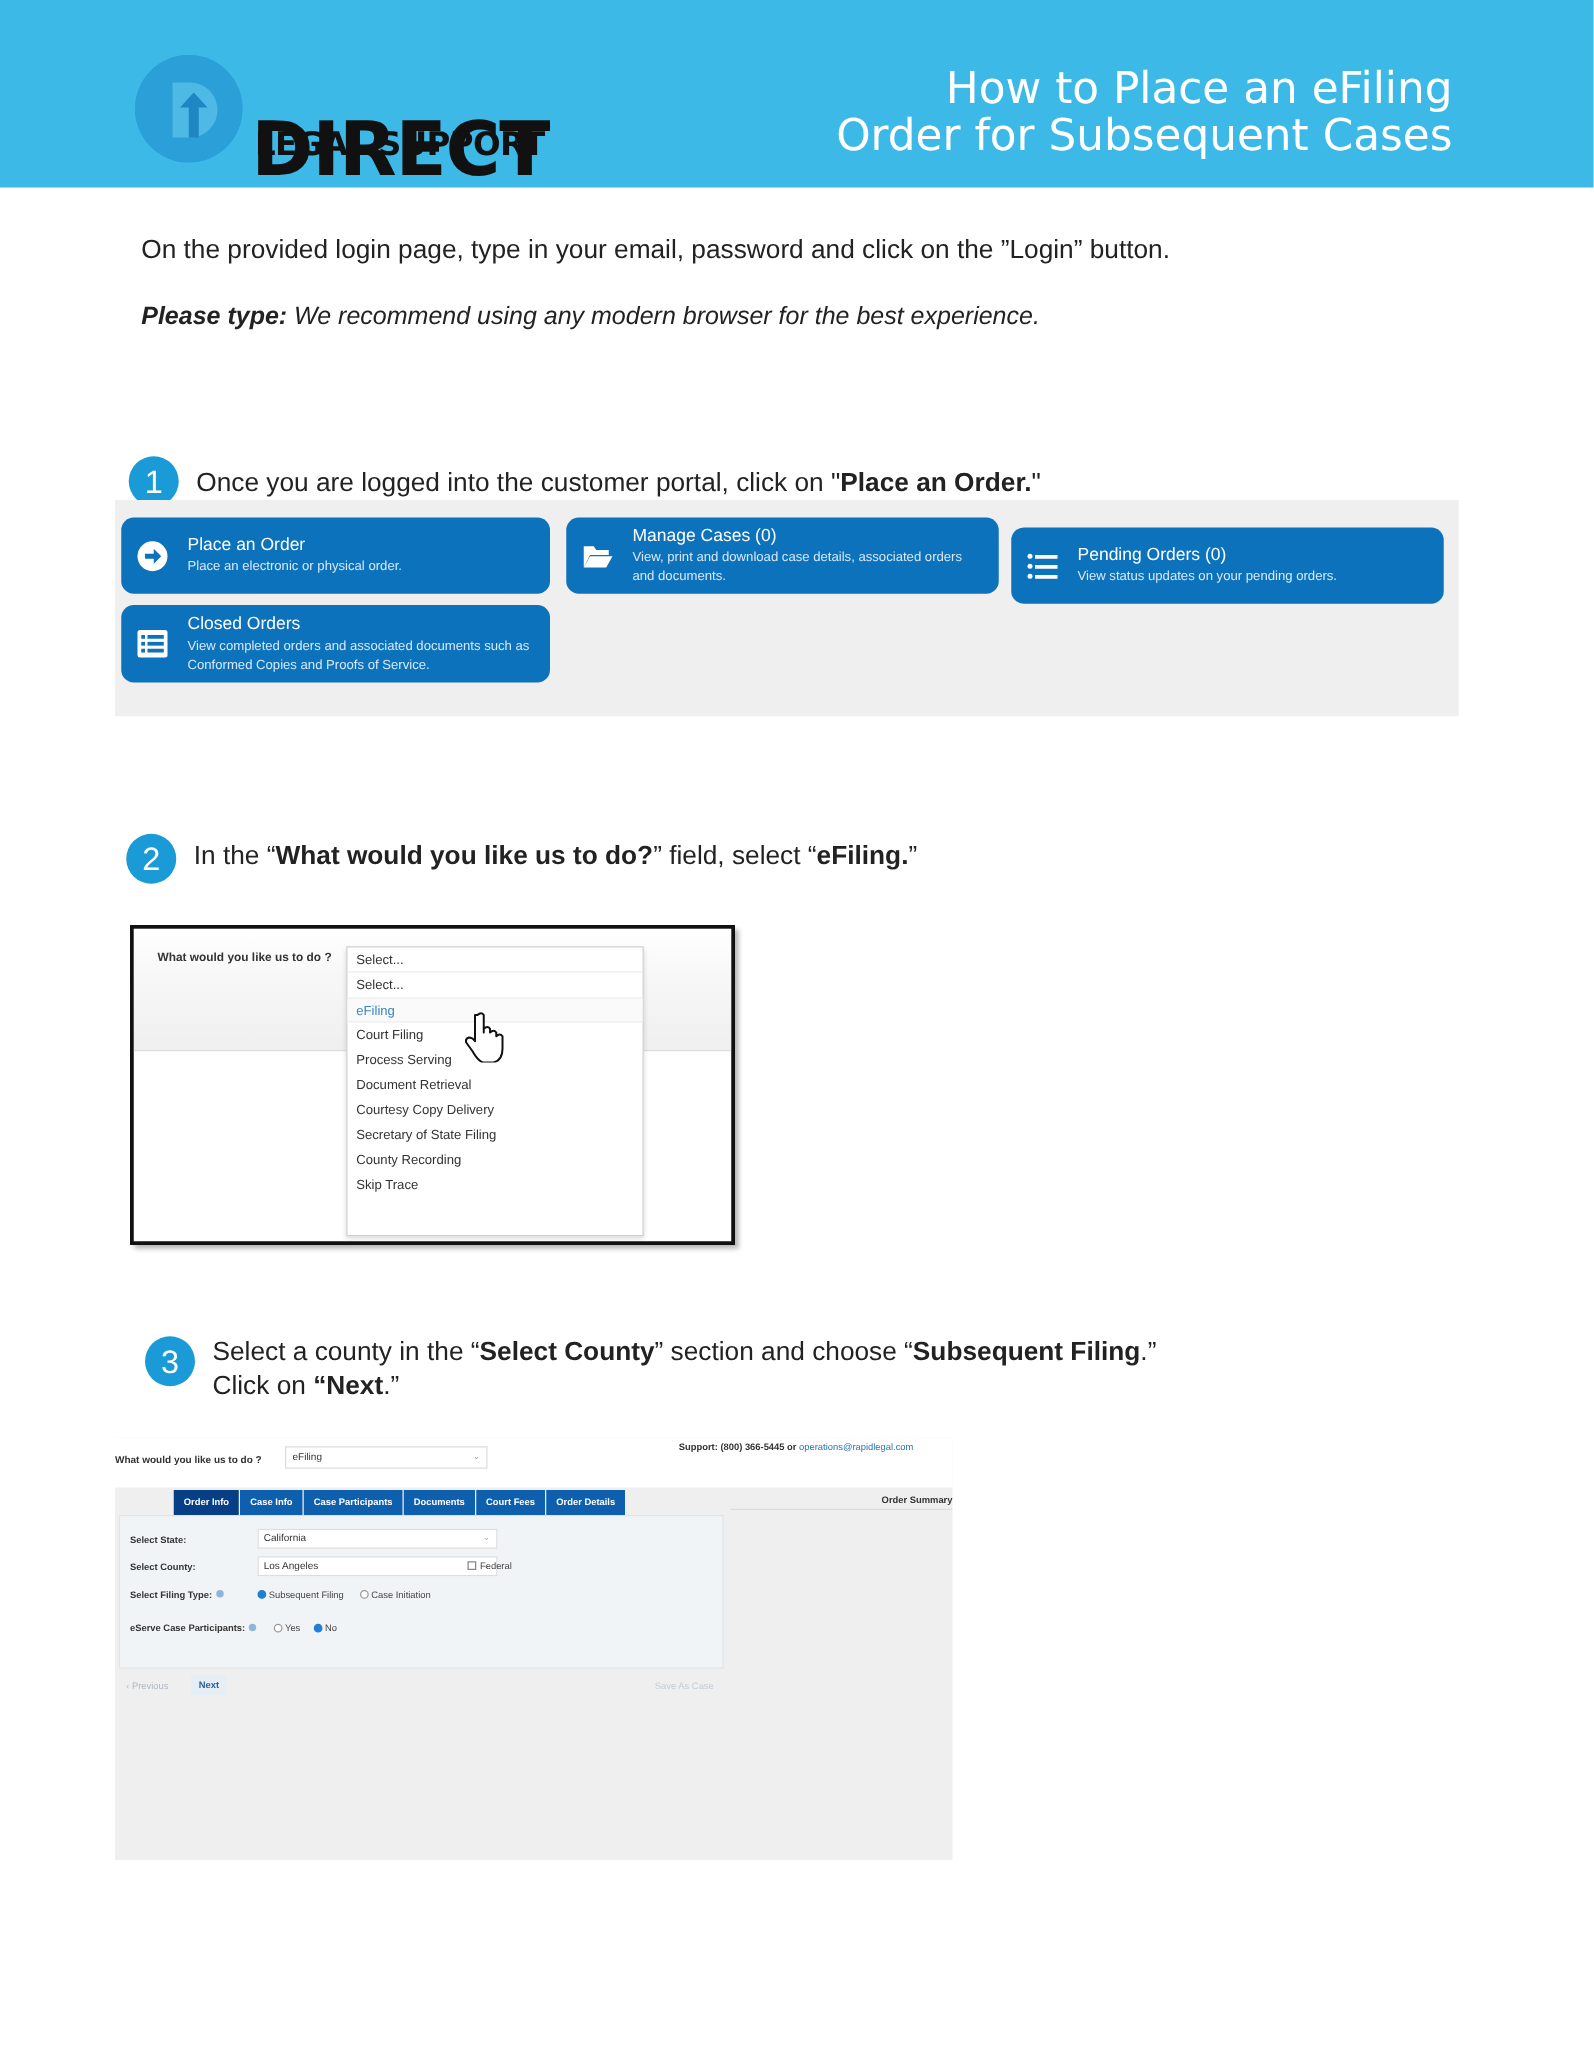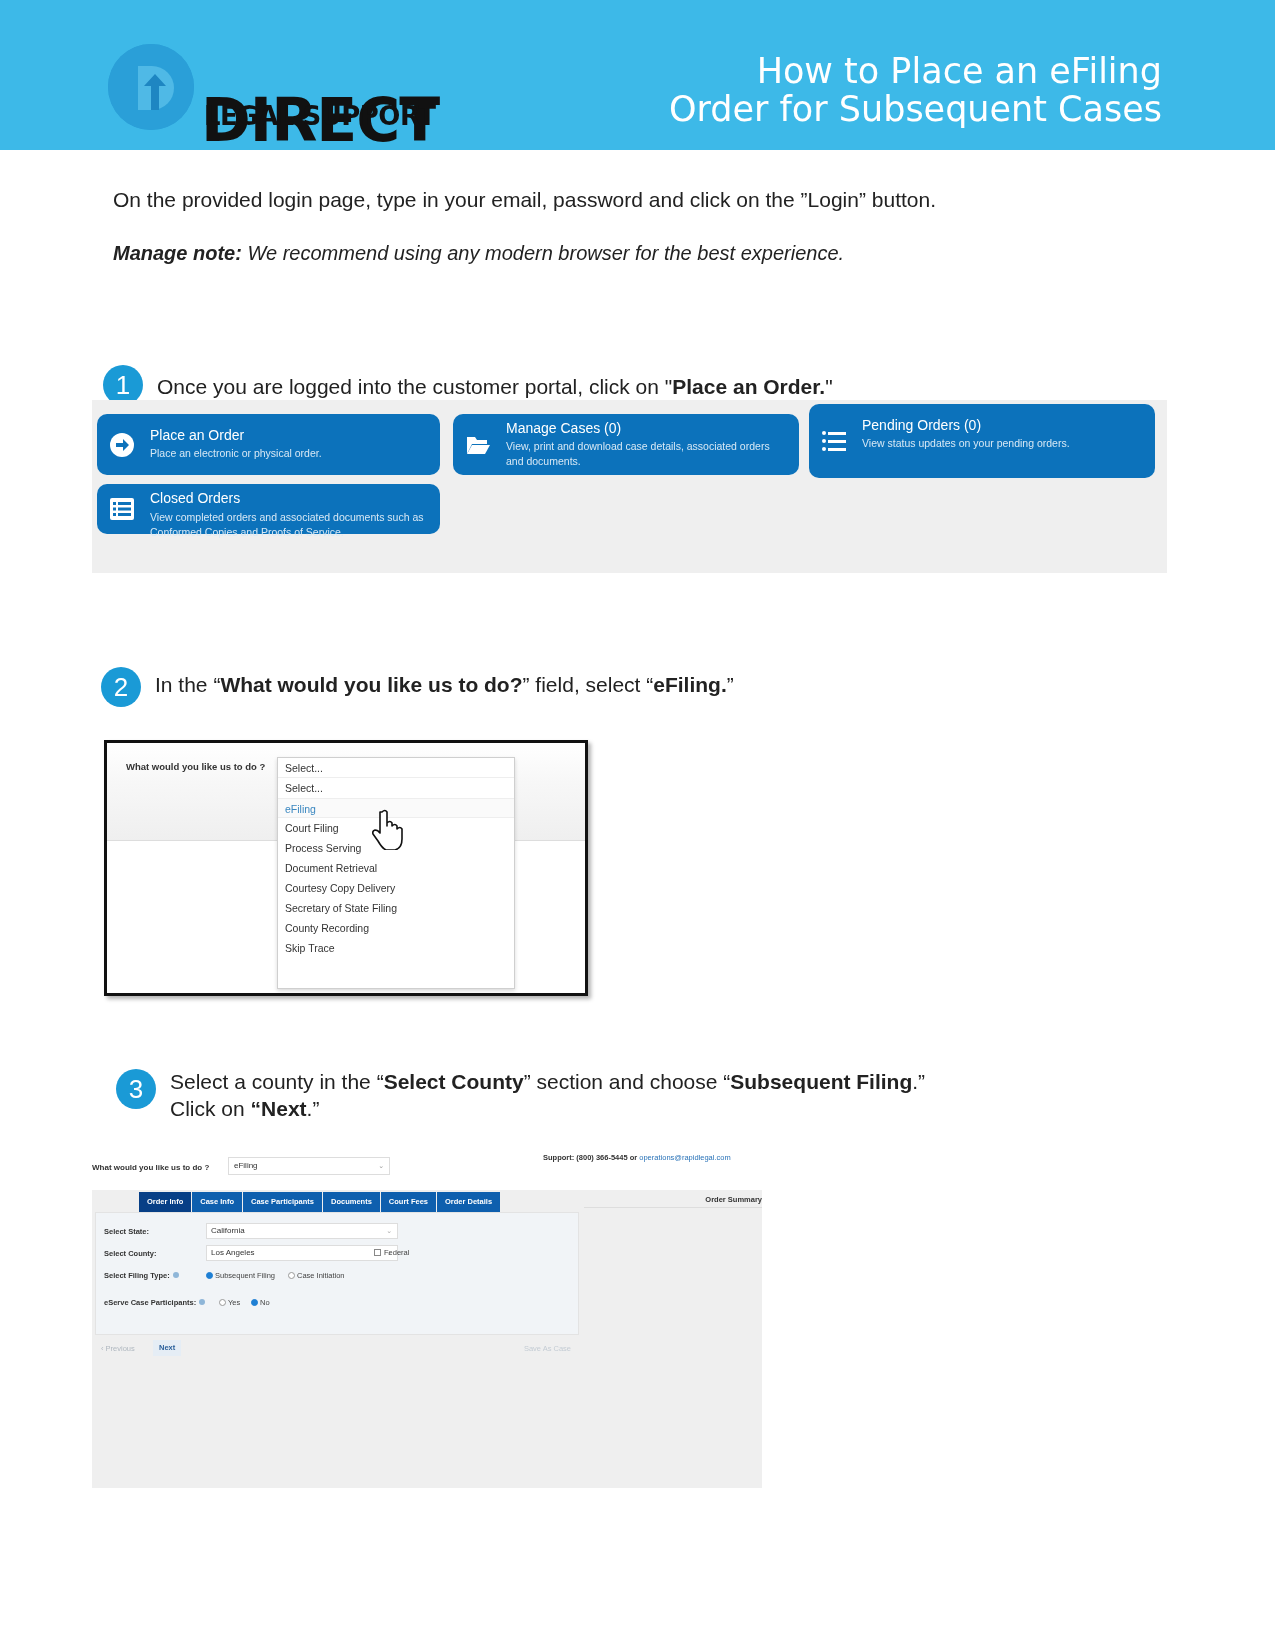--- a/index.html
+++ b/index.html
@@ -81,21 +81,21 @@
     <div class="logo-sub">LEGAL SUPPORT</div>
   </div>
   <div class="doc-title">
     <div>How to Place an eFiling</div>
     <div>Order for Subsequent Cases</div>
   </div>
 </div>
 
 <div class="intro">On the provided login page, type in your email, password and click on the ”Login” button.</div>
 <div class="note">
-  <b>Manage note:</b><span> We recommend using any modern browser for the best experience.</span>
+  <b>Please type:</b><span> We recommend using any modern browser for the best experience.</span>
 </div>
 
 <div class="step" style="left:103px; top:365px;">
   <div class="step-num">1</div>
   <div class="step-text" style="margin-top:8px;">
     <span>Once you are logged into the customer portal, click on "</span><b>Place an Order.</b><span>"</span>
   </div>
 </div>
 
 <div class="portal">
@@ -108,33 +108,33 @@
     <div class="cd" style="top:32px;">Place an electronic or physical order.</div>
   </div>
   <div class="card" style="left:361px; top:14px; width:346px; height:61px;">
     <svg class="ico" viewBox="0 0 26 26">
         <path d="M2 5h8l2 3h10v4H7l-5 10z" fill="#fff"></path>
         <path d="M7 13h18l-5 9H2z" fill="#fff"></path>
       </svg>
     <div class="ct" style="top:6px;">Manage Cases (0)</div>
     <div class="cd" style="top:25px;">View, print and download case details, associated orders and documents.</div>
   </div>
-  <div class="card" style="left:717px; top:4px; width:346px; height:74px;">
+  <div class="card" style="left:717px; top:22px; width:346px; height:61px;">
     <svg class="ico" viewBox="0 0 26 26">
         <circle cx="3" cy="5" r="2" fill="#fff"></circle>
         <rect x="7" y="4" width="18" height="3" fill="#fff"></rect>
         <circle cx="3" cy="13" r="2" fill="#fff"></circle>
         <rect x="7" y="12" width="18" height="3" fill="#fff"></rect>
         <circle cx="3" cy="21" r="2" fill="#fff"></circle>
         <rect x="7" y="20" width="18" height="3" fill="#fff"></rect>
       </svg>
     <div class="ct" style="top:13px;">Pending Orders (0)</div>
     <div class="cd" style="top:32px;">View status updates on your pending orders.</div>
   </div>
-  <div class="card" style="left:5px; top:84px; width:343px; height:50px;">
+  <div class="card" style="left:5px; top:84px; width:343px; height:62px;">
     <svg class="ico" viewBox="0 0 26 26">
         <rect x="1" y="2" width="24" height="22" rx="2" fill="#fff"></rect>
         <rect x="4" y="6" width="3" height="3" fill="#0c72bb"></rect>
         <rect x="9" y="6" width="13" height="3" fill="#0c72bb"></rect>
         <rect x="4" y="11.5" width="3" height="3" fill="#0c72bb"></rect>
         <rect x="9" y="11.5" width="13" height="3" fill="#0c72bb"></rect>
         <rect x="4" y="17" width="3" height="3" fill="#0c72bb"></rect>
         <rect x="9" y="17" width="13" height="3" fill="#0c72bb"></rect>
       </svg>
     <div class="ct" style="top:6px;">Closed Orders</div>

